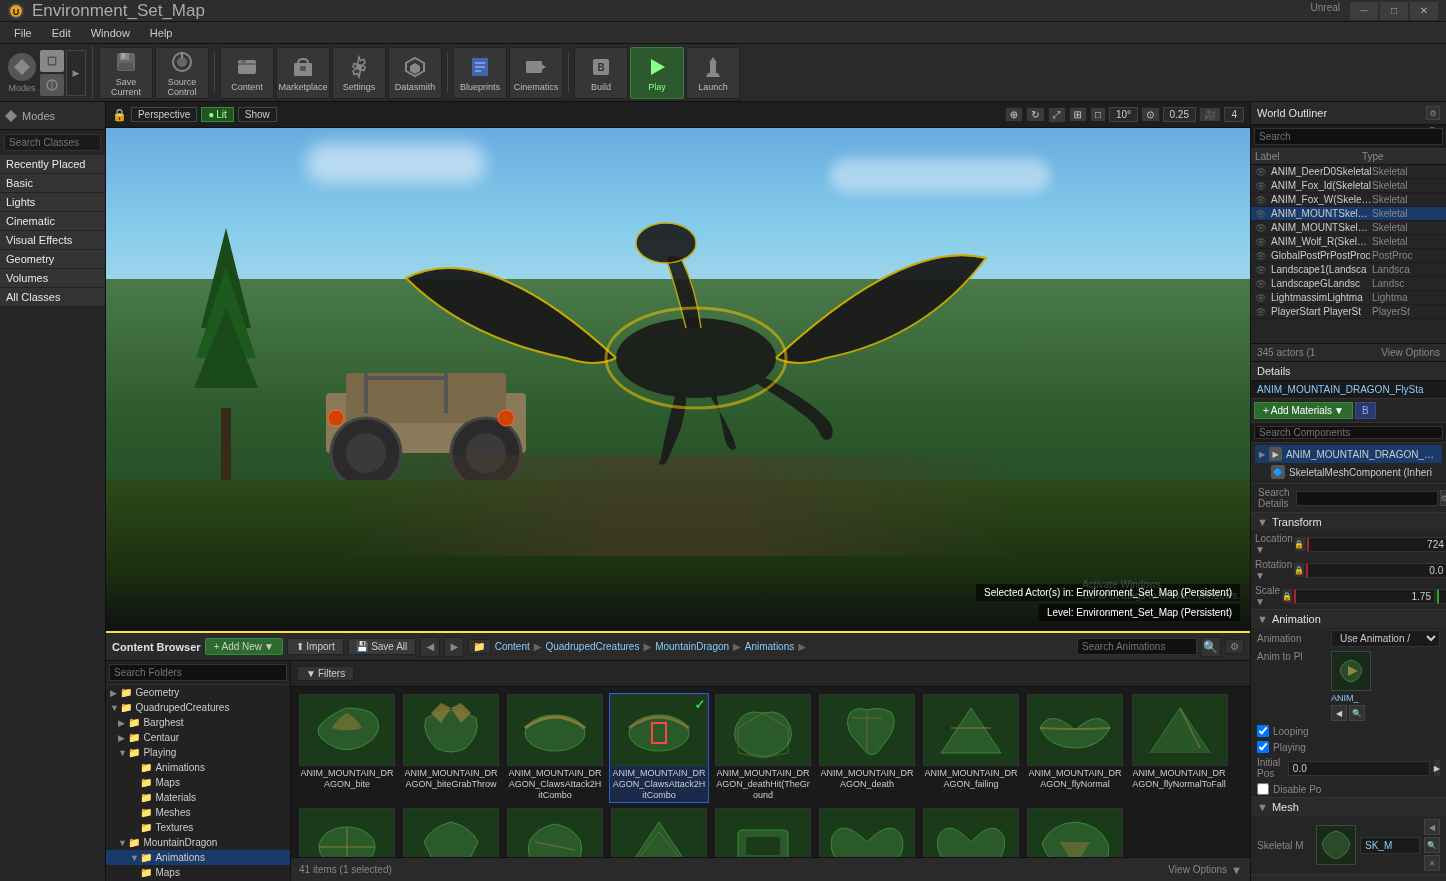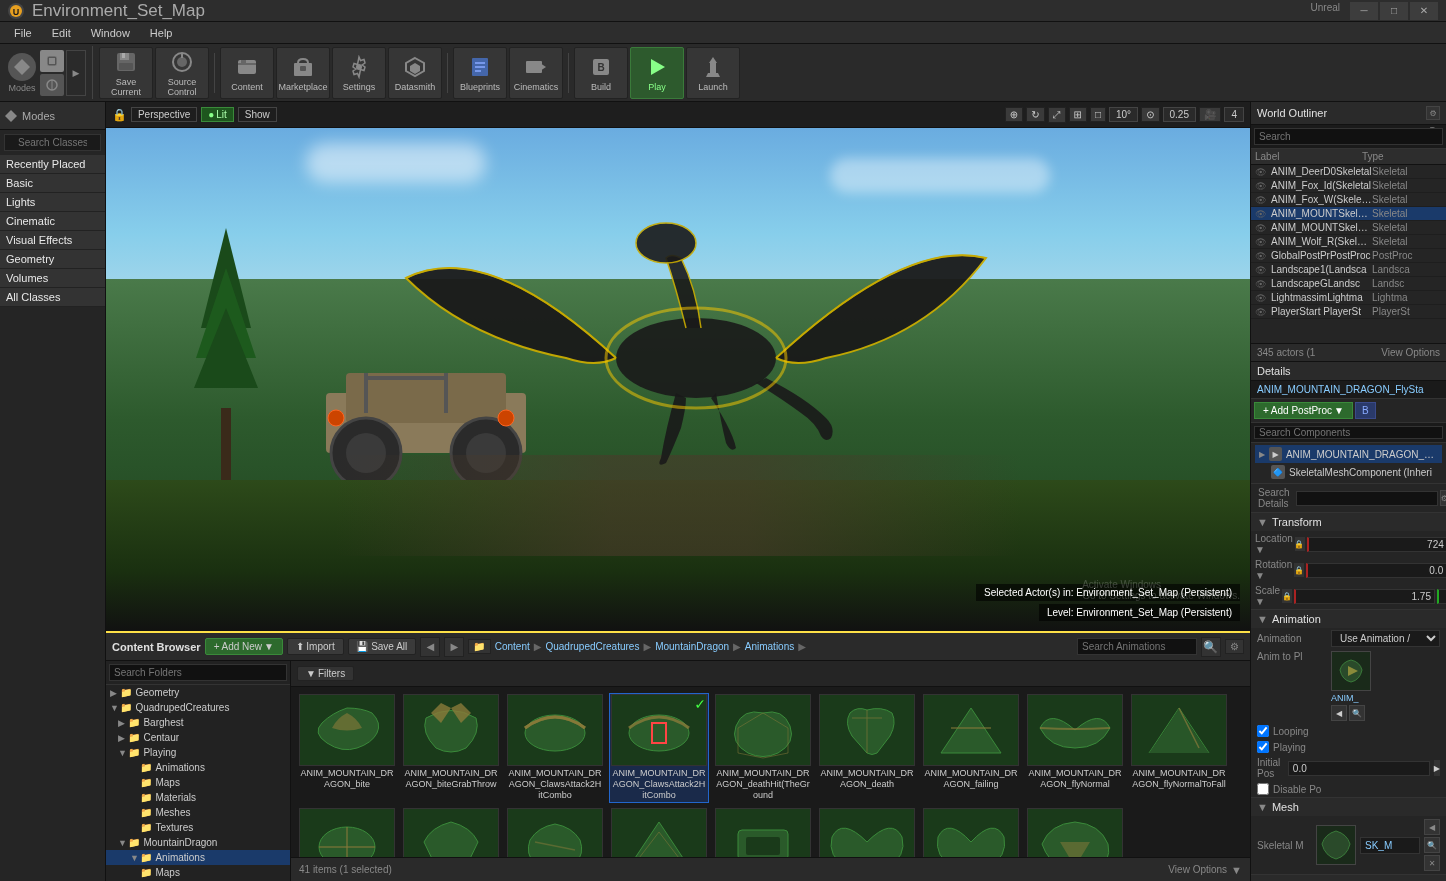--- a/index.html
+++ b/index.html
@@ -24,21 +24,21 @@
     .toolbar-sep { width: 1px; height: 40px; background: #444; margin: 0 3px; }
     
     
     #main { display: flex; height: calc(881px - 22px - 22px - 58px); }
     
     
     #left-panel { width: 106px; background: #252525; border-right: 1px solid #111; display: flex; flex-direction: column; }
     #left-panel .modes-bar { background: #2d2d2d; height: 28px; display: flex; align-items: center; padding: 0 4px; border-bottom: 1px solid #111; }
     #left-panel .modes-label { color: #aaa; font-size: 11px; margin-left: 4px; }
     .left-search { padding: 4px; }
-    .left-search input { width: 100%; background: #1a1a1a; border: 1px solid #333; color: #ccc; padding: 2px 13px; font-size: 10px; }
+    .left-search input { width: 100%; background: #1a1a1a; border: 1px solid #333; color: #ccc; padding: 2px 4px; font-size: 10px; }
     .left-section-header { background: #333; padding: 3px 6px; font-size: 11px; color: #e8e8e8; cursor: pointer; border-bottom: 1px solid #222; }
     
     
     #viewport-container { flex: 1; display: flex; flex-direction: column; }
     #viewport-toolbar { background: #1e1e1e; height: 26px; display: flex; align-items: center; padding: 0 6px; border-bottom: 1px solid #111; gap: 4px; }
     .vp-spacer { flex: 1; }
     #viewport { flex: 1; position: relative; overflow: hidden; background: #1a1a1a; }
     #viewport-img { width: 100%; height: 100%; background: linear-gradient(180deg, #87ceeb 0%, #5ba3c9 20%, #3d7a5e 50%, #2d5a3d 80%, #1a3a25 100%); position: relative; }
     
     
@@ -656,21 +656,21 @@
             <div class="asset-thumb" style="position: relative;">
               <div class="asset-img" style="background:#1a3a1a;">
                 <svg width="90" height="65" viewBox="0 0 90 65">
                     <path d="M45,32 Q20,10 10,30 Q20,50 45,50 Q70,50 80,30 Q70,10 45,32" fill="#2a5a2a" stroke="#3a8a3a" stroke-width="1"></path>
                     <path d="M10,30 Q45,32 80,30" fill="none" stroke="#8a7a3a" stroke-width="2" opacity="0.7"></path>
                   </svg>
               </div>
               <span class="asset-label">ANIM_MOUNTAIN_DRAGON_flyNormal</span>
             </div>
 
-            <div class="asset-thumb" style="position: relative;">
+            <div class="asset-thumb" style="position: relative; align-items: flex-end;">
               <div class="asset-img" style="background:#1a3a1a;">
                 <svg width="90" height="65" viewBox="0 0 90 65">
                     <path d="M15,55 L45,10 L75,55" fill="none" stroke="#3a8a3a" stroke-width="1"></path>
                     <path d="M15,55 Q30,35 45,10 Q60,35 75,55" fill="#2a5a2a" opacity="0.9"></path>
                     <path d="M45,10 Q55,30 65,50" fill="none" stroke="#8a7a3a" stroke-width="1.5" opacity="0.7"></path>
                   </svg>
               </div>
               <span class="asset-label">ANIM_MOUNTAIN_DRAGON_flyNormalToFall</span>
             </div>
 
@@ -847,21 +847,21 @@
     </div>
 
     <div id="details">
       <div id="details-header">
         <span>Details</span>
       </div>
       <div class="details-name">ANIM_MOUNTAIN_DRAGON_FlySta</div>
       <div class="add-component-bar">
         <button class="add-component-btn">
           <span>+</span>
-          <span>Add PostProc</span>
+          <span>Add Materials</span>
           <span>▼</span>
         </button>
         <button class="blueprint-btn">B</button>
       </div>
       <div class="details-search">
         <input type="text" placeholder="Search Components" style="">
       </div>
       <div class="component-tree">
         <div class="component-item selected">
           <span style="font-size:8px;color:#888;">▶</span>

